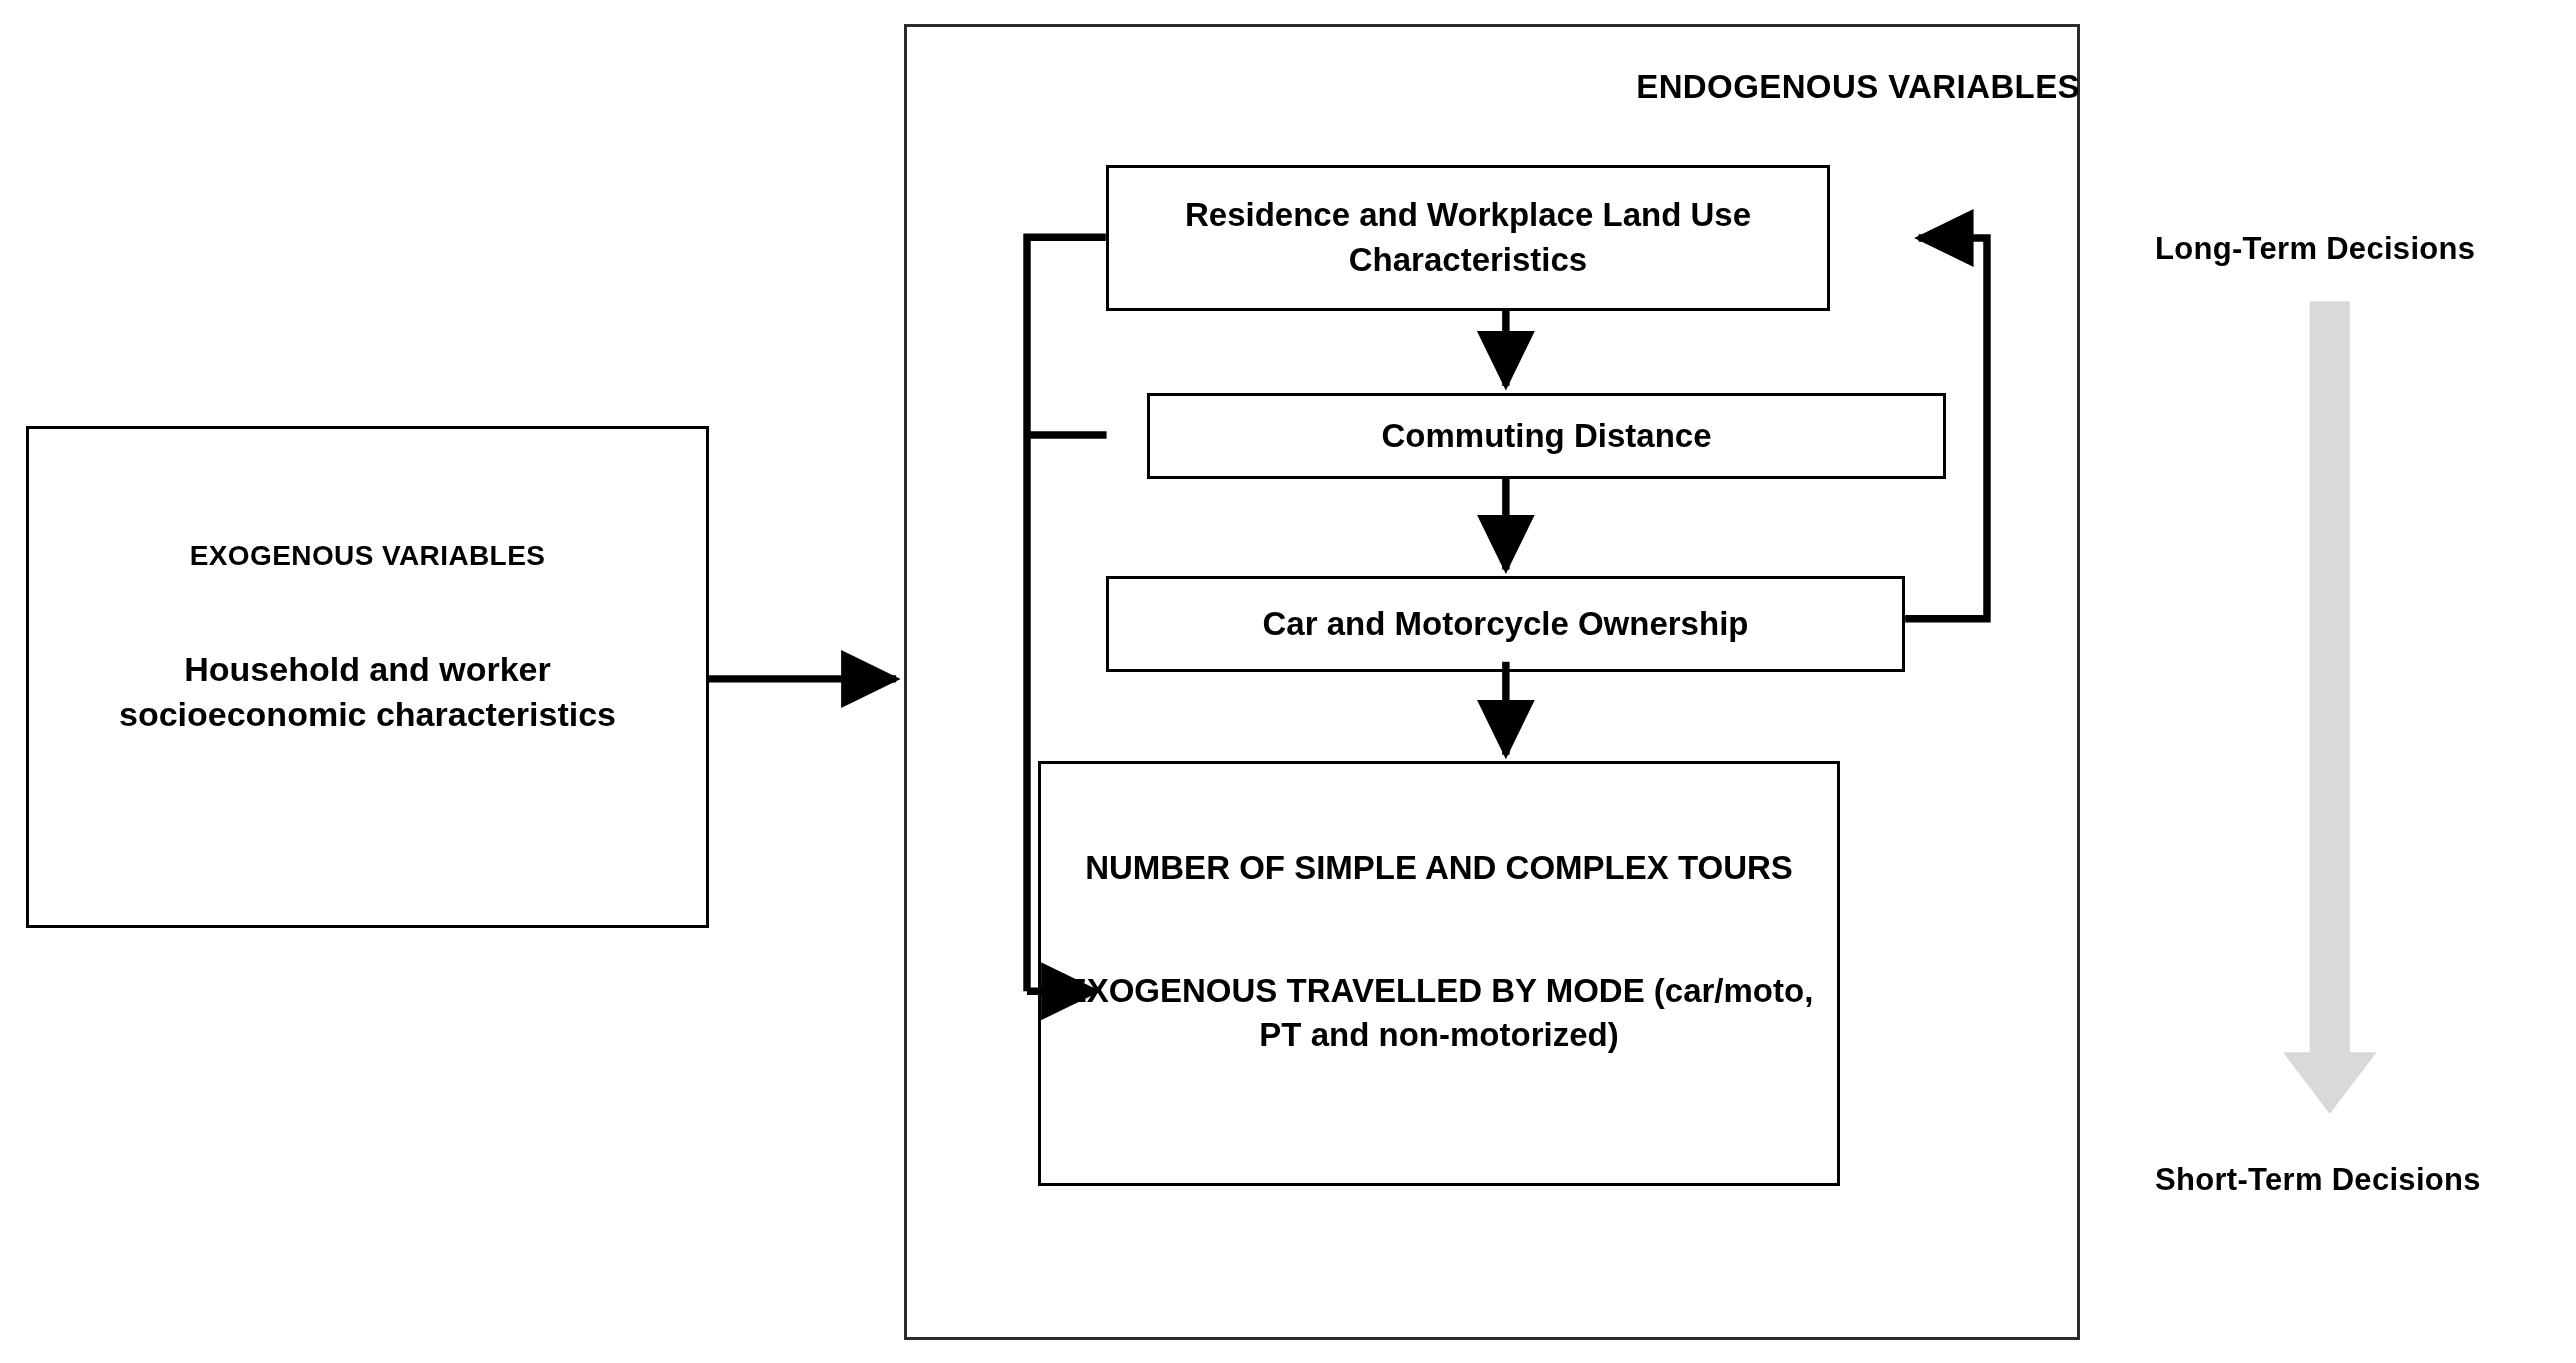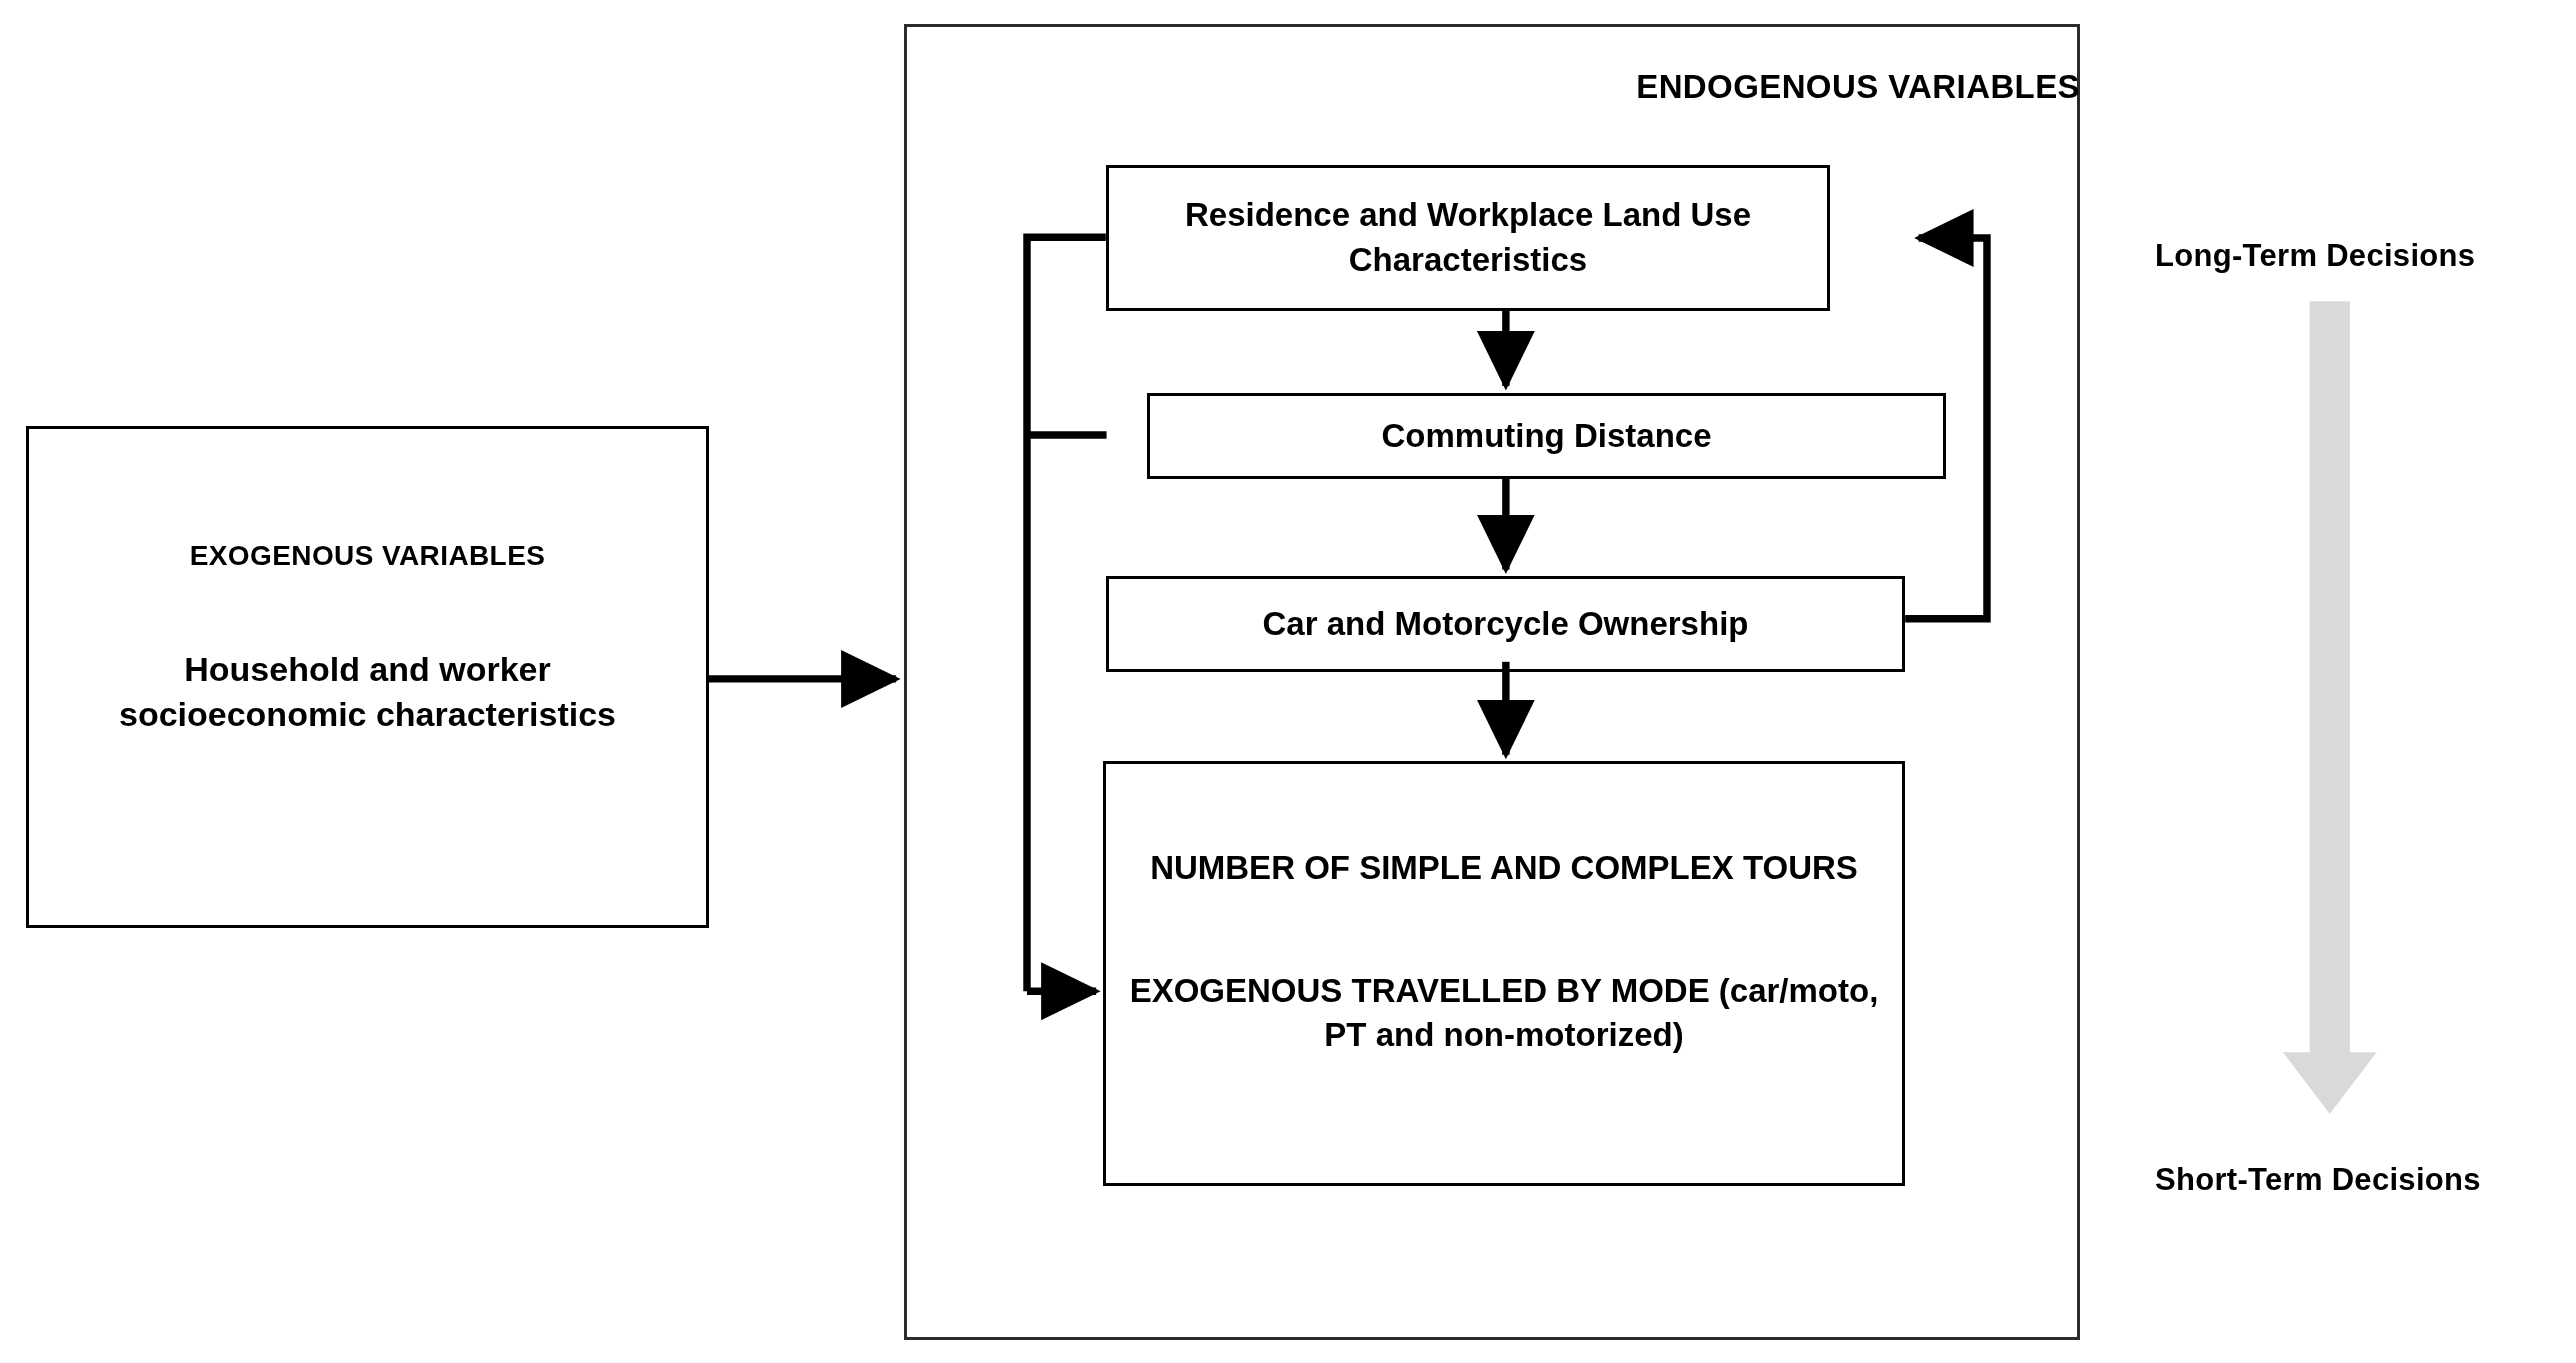--- a/index.html
+++ b/index.html
@@ -107,21 +107,21 @@
   #ownership-box {
     left: 1106px;
     top: 576px;
     width: 799px;
     height: 96px;
     border-width: 3.7px;
     font-size: 33px;
     font-weight: 700;
   }
   #tours-box {
-    left: 1103px;
+    left: 1038px;
     top: 761px;
     width: 802px;
     height: 425px;
     border-width: 3.7px;
     flex-direction: column;
     justify-content: flex-start;
   }
   #tours-line1 {
     margin-top: 82px;
     font-size: 33px;
@@ -138,21 +138,21 @@
   }
 
   
   .side-label {
     position: absolute;
     font-size: 31px;
     font-weight: 700;
     letter-spacing: 0.3px;
     white-space: nowrap;
   }
-  #long-term-label { left: 2155px; top: 238px; }
+  #long-term-label { left: 2155px; top: 231px; }
   #short-term-label { left: 2155px; top: 1162px; }
 
   
   #connectors {
     position: absolute;
     left: 0; top: 0;
     width: 2576px;
     height: 1363px;
     pointer-events: none;
   }

